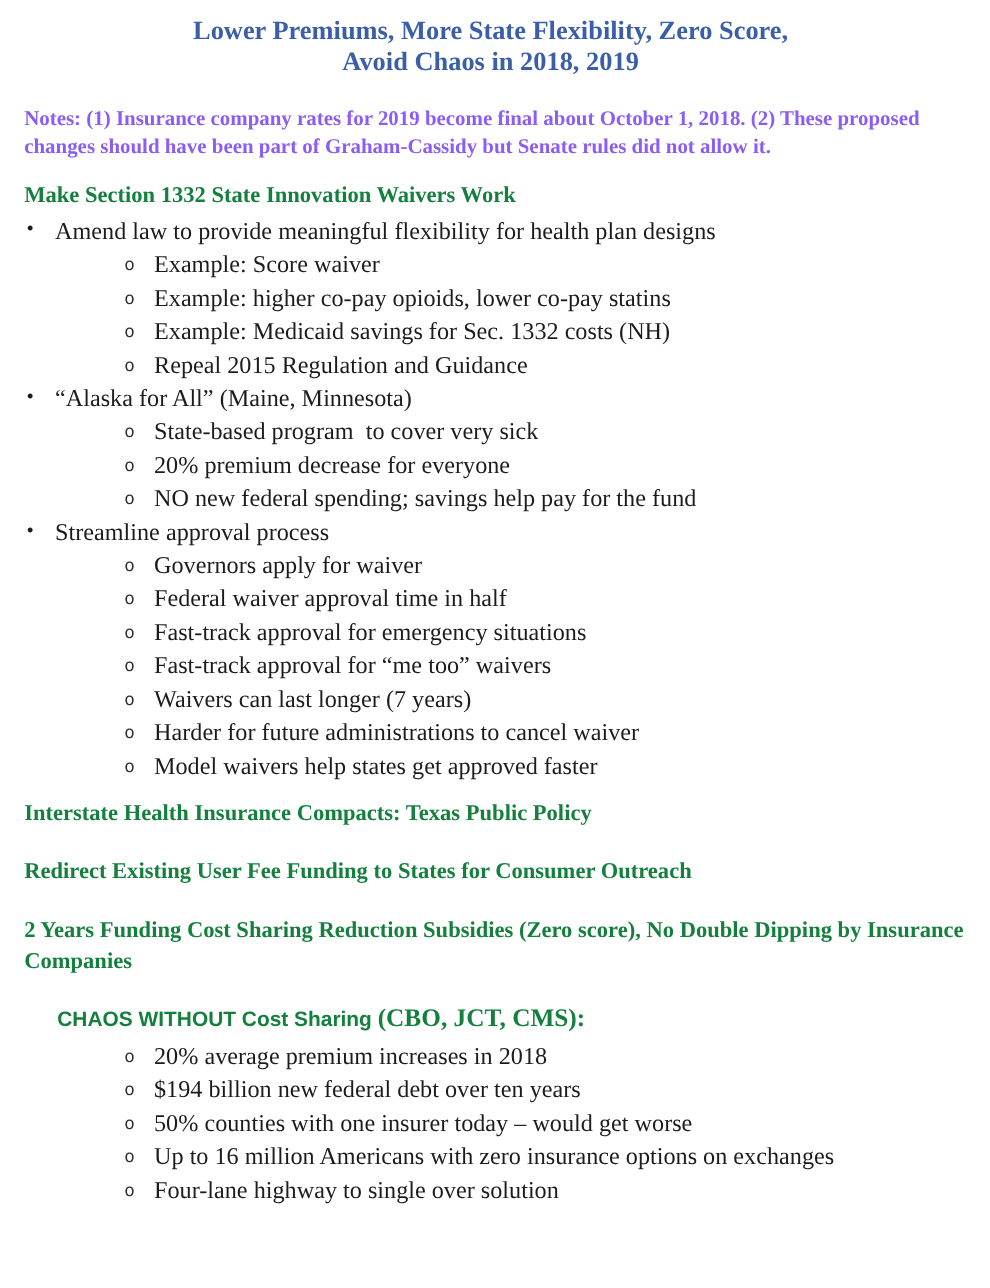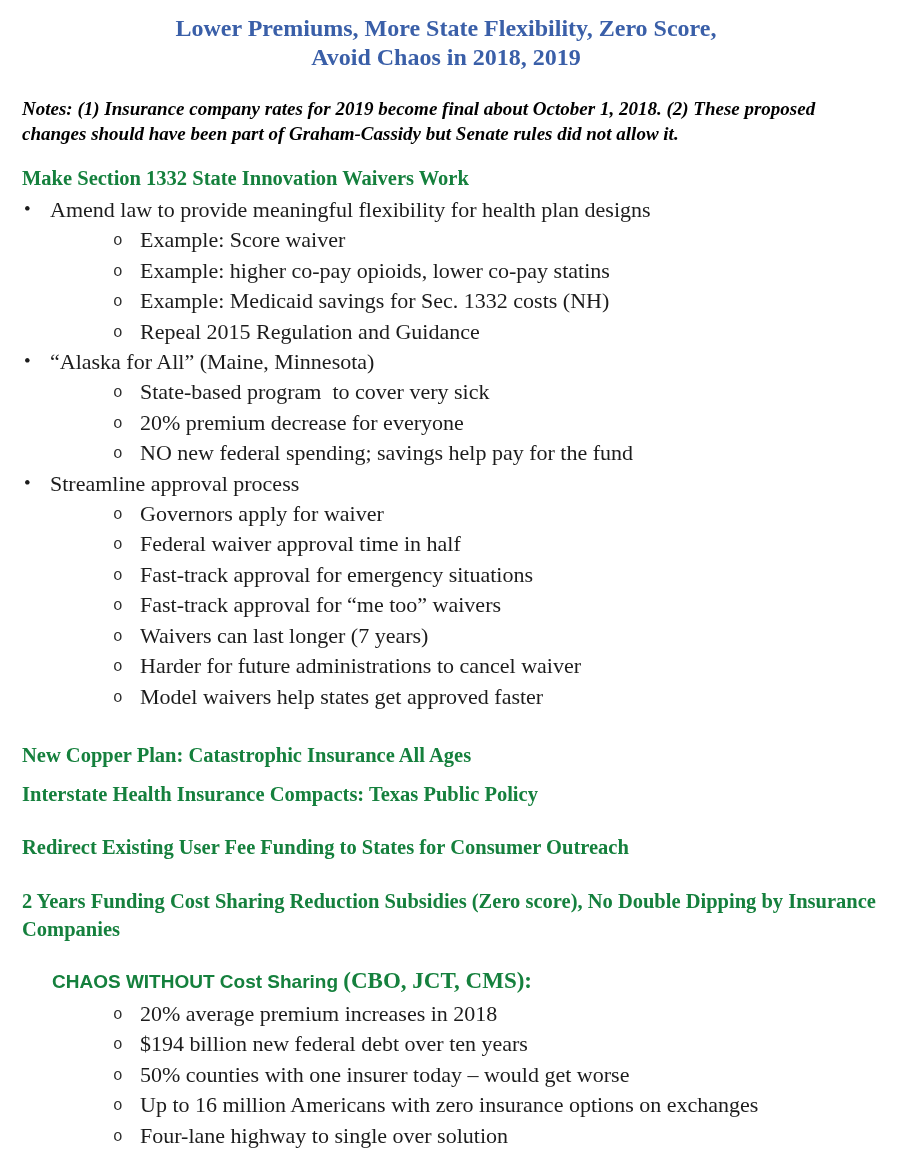--- a/index.html
+++ b/index.html
@@ -19,23 +19,22 @@
     color: #3a5fa8;
     font-weight: 700;
     font-size: 24px;
     line-height: 29px;
     padding-right: 10px;
   }
 
   .notes {
     margin-top: 25px;
     max-width: 848px;
-    color: #000000;
+    color: #8b5cf6;
     font-weight: 700;
-    font-style: italic;
     font-size: 19px;
     line-height: 24.5px;
   }
 
   .sec-heading {
     margin-top: 21px;
     color: #15803d;
     font-weight: 700;
     font-size: 20.5px;
     line-height: 23px;
@@ -112,21 +111,20 @@
     <div class="li l1"><span class="marker">•</span><span class="li-text">Streamline approval process</span></div>
     <div class="li l2"><span class="marker">o</span><span class="li-text">Governors apply for waiver</span></div>
     <div class="li l2"><span class="marker">o</span><span class="li-text">Federal waiver approval time in half</span></div>
     <div class="li l2"><span class="marker">o</span><span class="li-text">Fast-track approval for emergency situations</span></div>
     <div class="li l2"><span class="marker">o</span><span class="li-text">Fast-track approval for “me too” waivers</span></div>
     <div class="li l2"><span class="marker">o</span><span class="li-text">Waivers can last longer (7 years)</span></div>
     <div class="li l2"><span class="marker">o</span><span class="li-text">Harder for future administrations to cancel waiver</span></div>
     <div class="li l2"><span class="marker">o</span><span class="li-text">Model waivers help states get approved faster</span></div>
   </div>
 
-  <h2 class="sec-heading h-copper">New Copper Plan: Catastrophic Insurance All Ages</h2>
 
   <h2 class="sec-heading h-interstate">Interstate Health Insurance Compacts: Texas Public Policy</h2>
 
   <h2 class="sec-heading h-redirect">Redirect Existing User Fee Funding to States for Consumer Outreach</h2>
 
   <h2 class="sec-heading h-twoyears">2 Years Funding Cost Sharing Reduction Subsidies (Zero score), No Double Dipping by Insurance Companies</h2>
 
   <h2 class="sec-heading h-chaos"><span class="chaos-sans">CHAOS WITHOUT Cost Sharing </span><span class="chaos-serif">(CBO, JCT, CMS):</span></h2>
 
   <div class="list chaos-list">

